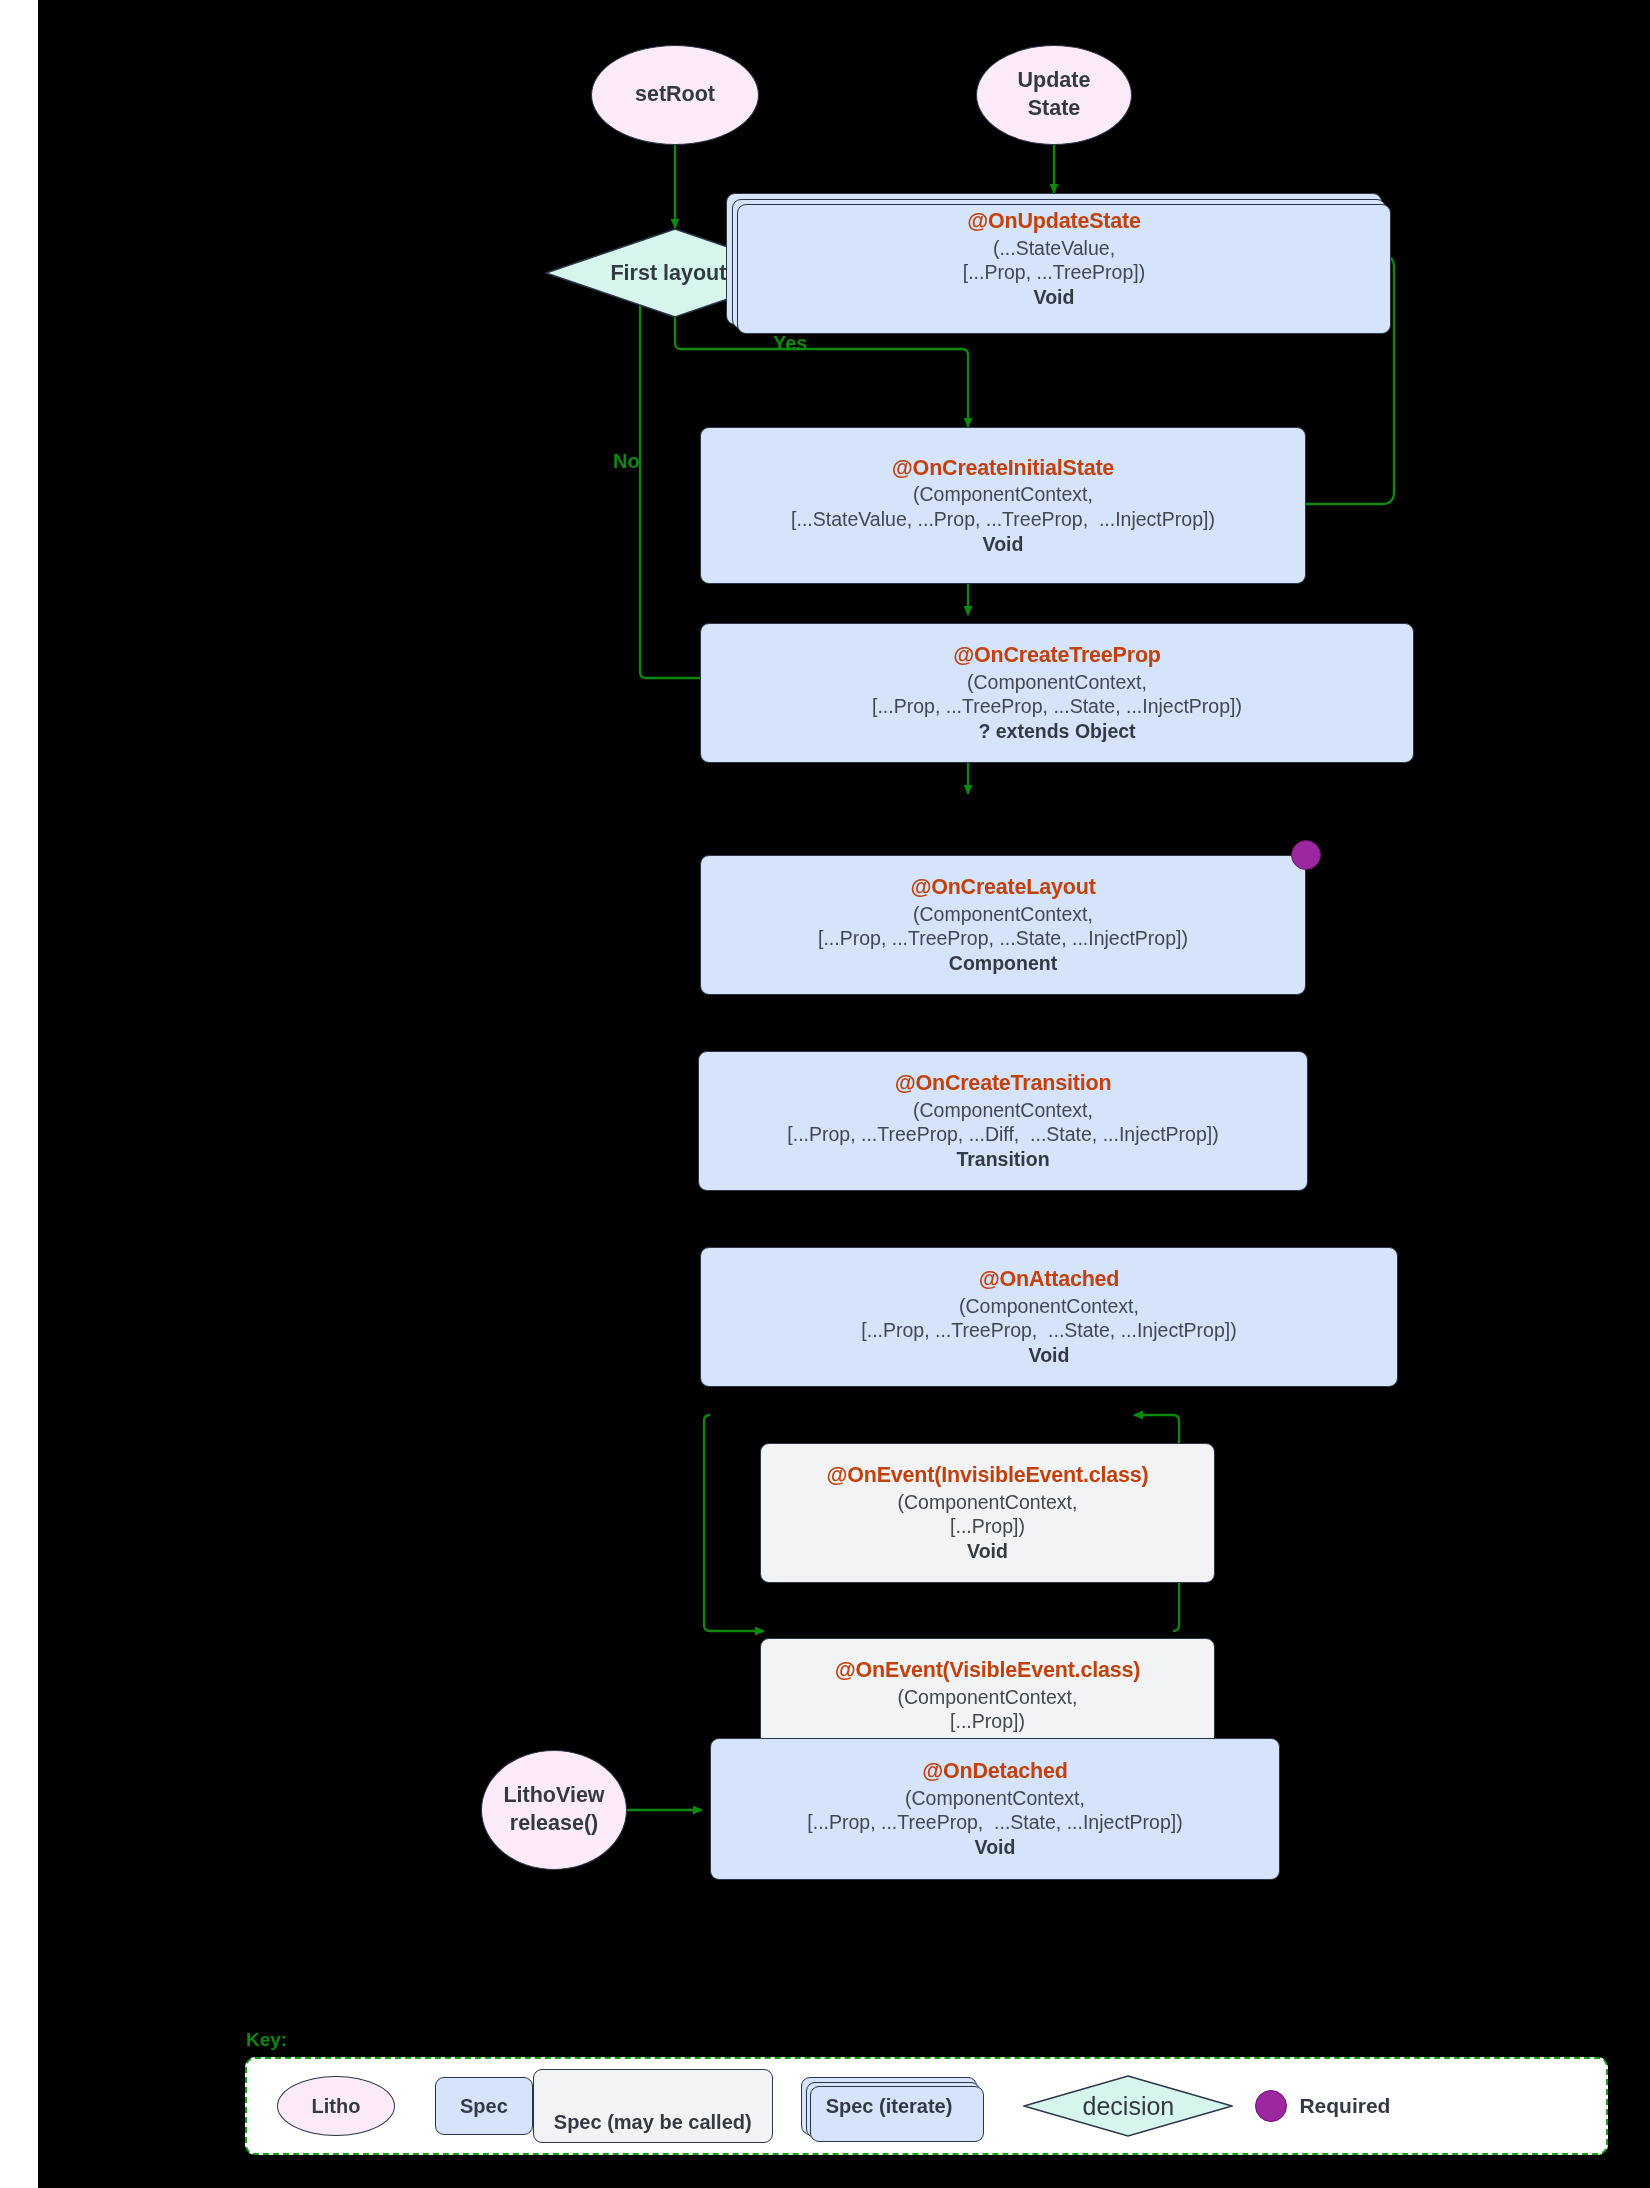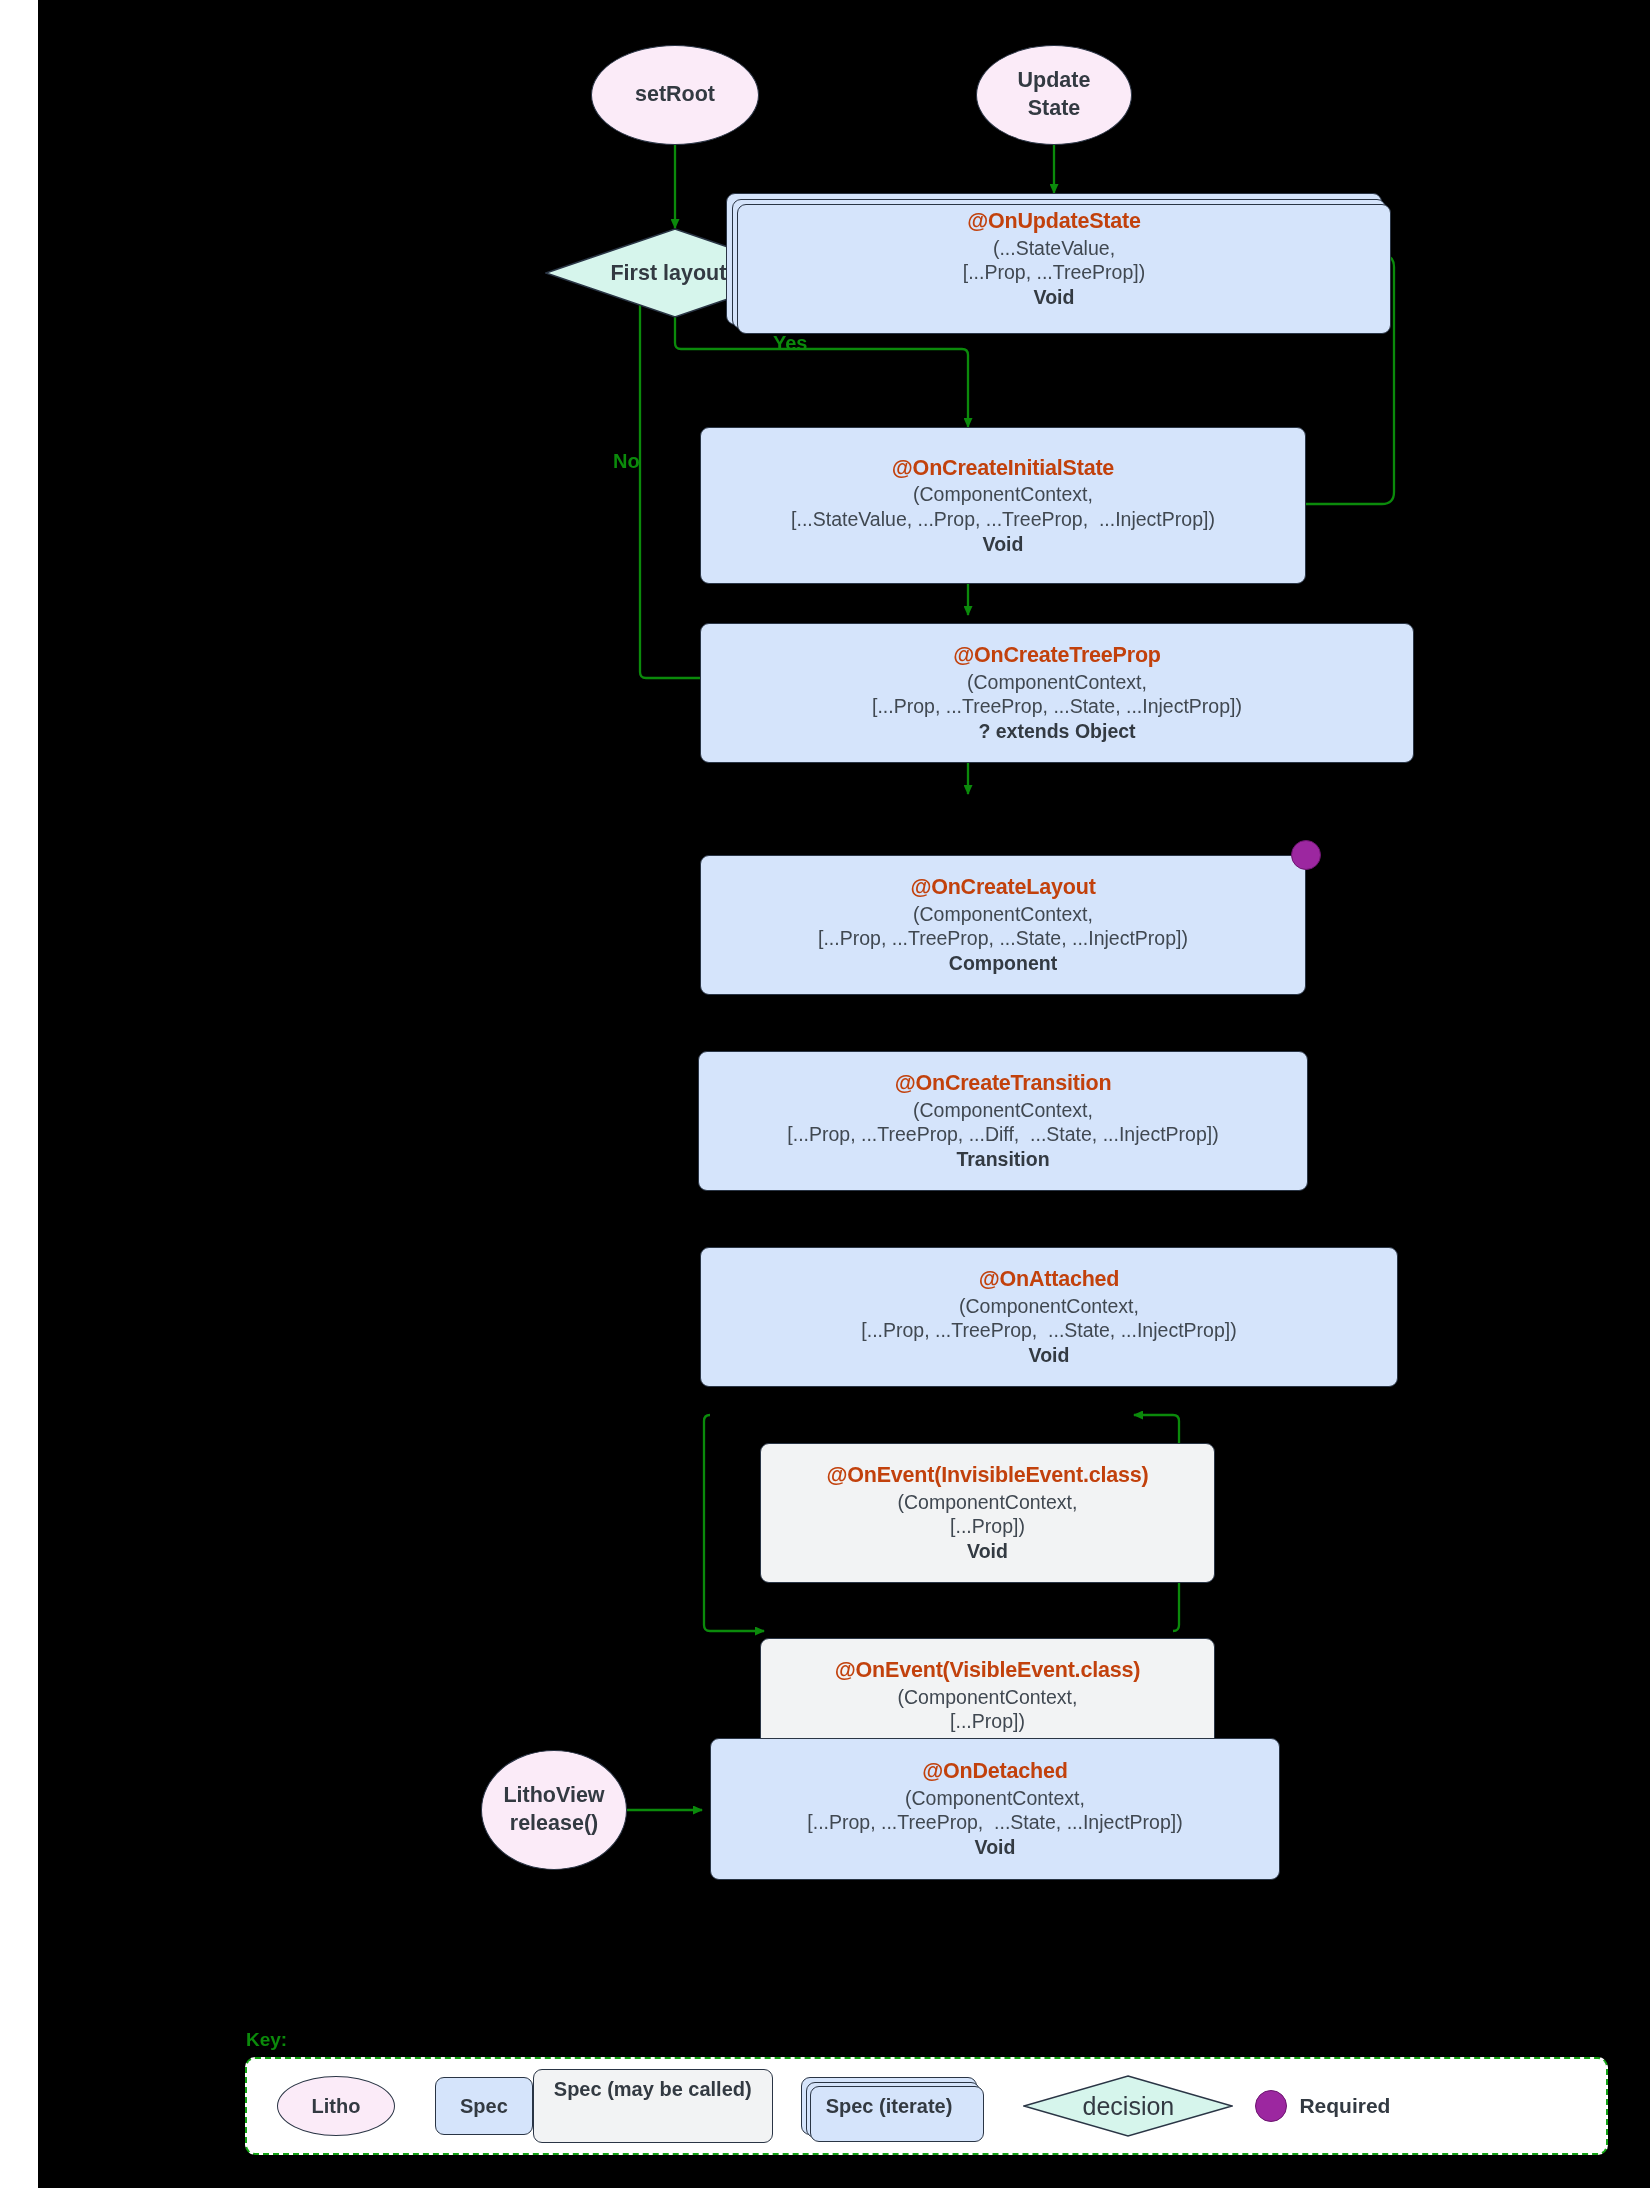--- a/index.html
+++ b/index.html
@@ -185,21 +185,21 @@
     border-radius: 9px;
     display: flex; align-items: center; justify-content: center;
     font-weight: bold; font-size: 20px; color: #333a42;
     white-space: nowrap;
   }
   .lg-spec-grey {
     height: 56px; padding: 8px 20px;
     background: #f2f3f4;
     border: 1.4px solid #2a3545;
     border-radius: 9px;
-    display: flex; align-items: flex-start; justify-content: center;
+    display: flex; align-items: flex-end; justify-content: center;
     font-weight: bold; font-size: 20px; color: #333a42;
     white-space: nowrap;
   }
   .lg-stack { position: relative; z-index: 1; }
   .lg-stack::before,
   .lg-stack::after {
     content: "";
     position: absolute;
     background: #d5e4fb;
     border: 1.4px solid #2a3545;

